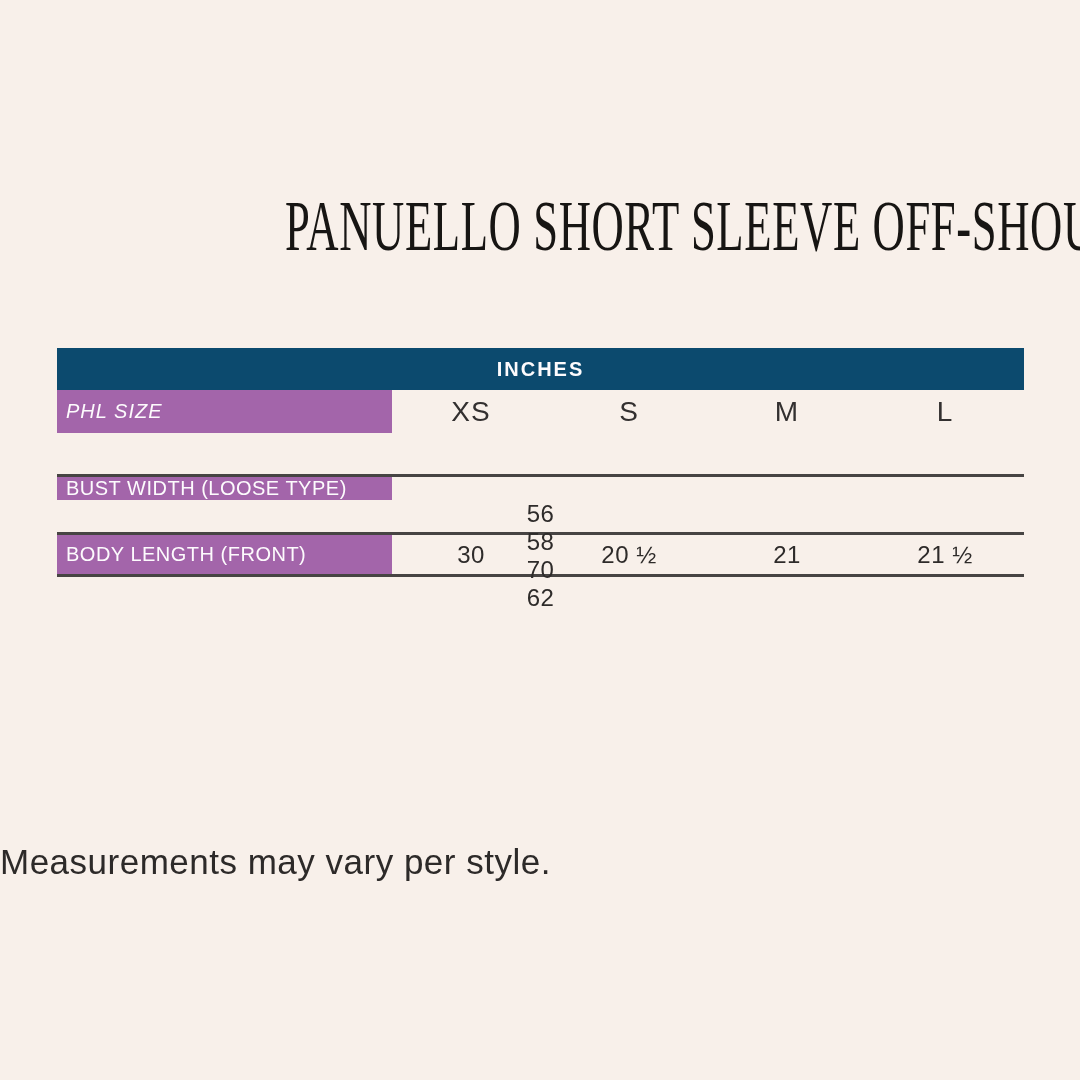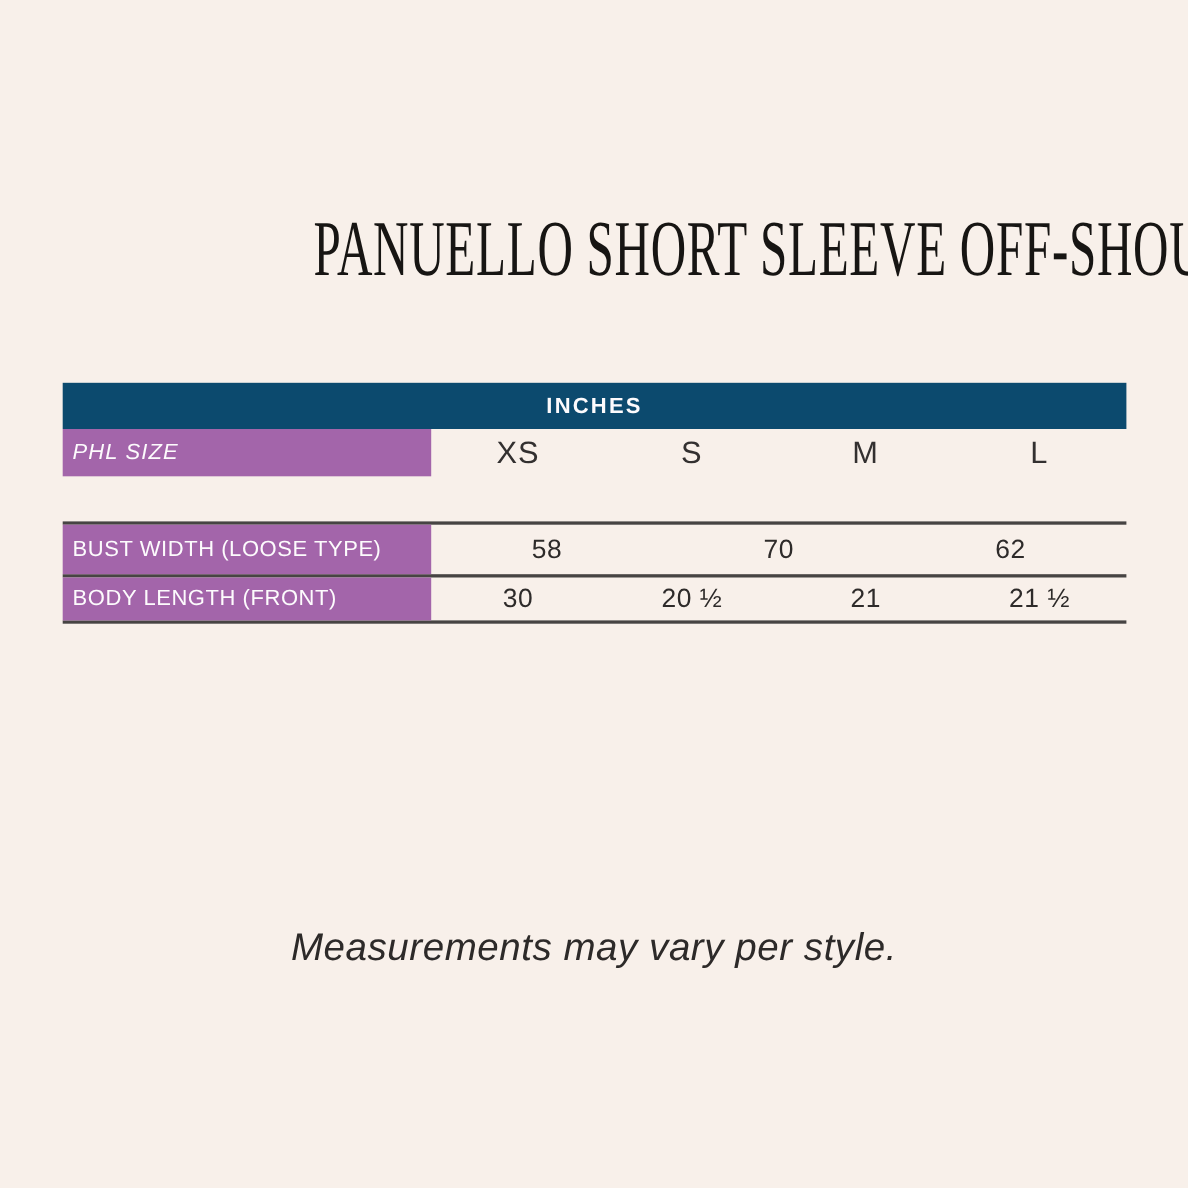--- a/index.html
+++ b/index.html
@@ -79,21 +79,21 @@
     letter-spacing: 1px;
   }
   .table-spacer {
     height: 41px;
   }
   .data-row {
     display: flex;
     box-sizing: border-box;
     border-top: 3px solid #474443;
   }
-  .data-row.bust { height: 48px; }
+  .data-row.bust { height: 58px; flex-direction: column; }
   .data-row.body { height: 45px; border-bottom: 3px solid #474443; }
   .row-label-cell {
     width: 335px;
     background: #a365aa;
     display: flex;
     align-items: center;
     padding-left: 9px;
     box-sizing: border-box;
     color: #fdfbfd;
     font-size: 20px;
@@ -108,26 +108,25 @@
     font-size: 24px;
     letter-spacing: 0.5px;
   }
 
   
   .footer-note {
     position: absolute;
     top: 842px;
     left: 0;
     width: 1080px;
-    text-align: center;
+    text-align: left;
     font-size: 35px;
     line-height: 40px;
     letter-spacing: 0.5px;
     color: #2d2a29;
-    font-style: italic;
   }
 </style>
 </head>
 <body>
 
 <div class="title-wrap">
   <span class="title-text" style="transform: scaleX(0.62);">PANUELLO SHORT SLEEVE OFF-SHOULDER</span>
 </div>
 
 <div class="size-table">
@@ -154,20 +153,23 @@
     </div>
   </div>
 
   <div class="table-spacer"></div>
 
   <div class="data-row bust">
     <div class="row-label-cell">
       <span>BUST WIDTH (LOOSE TYPE)</span>
     </div>
     <div class="value-cell">
+      <span>56</span>
+    </div>
+    <div class="value-cell">
       <span>58</span>
     </div>
     <div class="value-cell">
       <span>70</span>
     </div>
     <div class="value-cell">
       <span>62</span>
     </div>
   </div>
 

